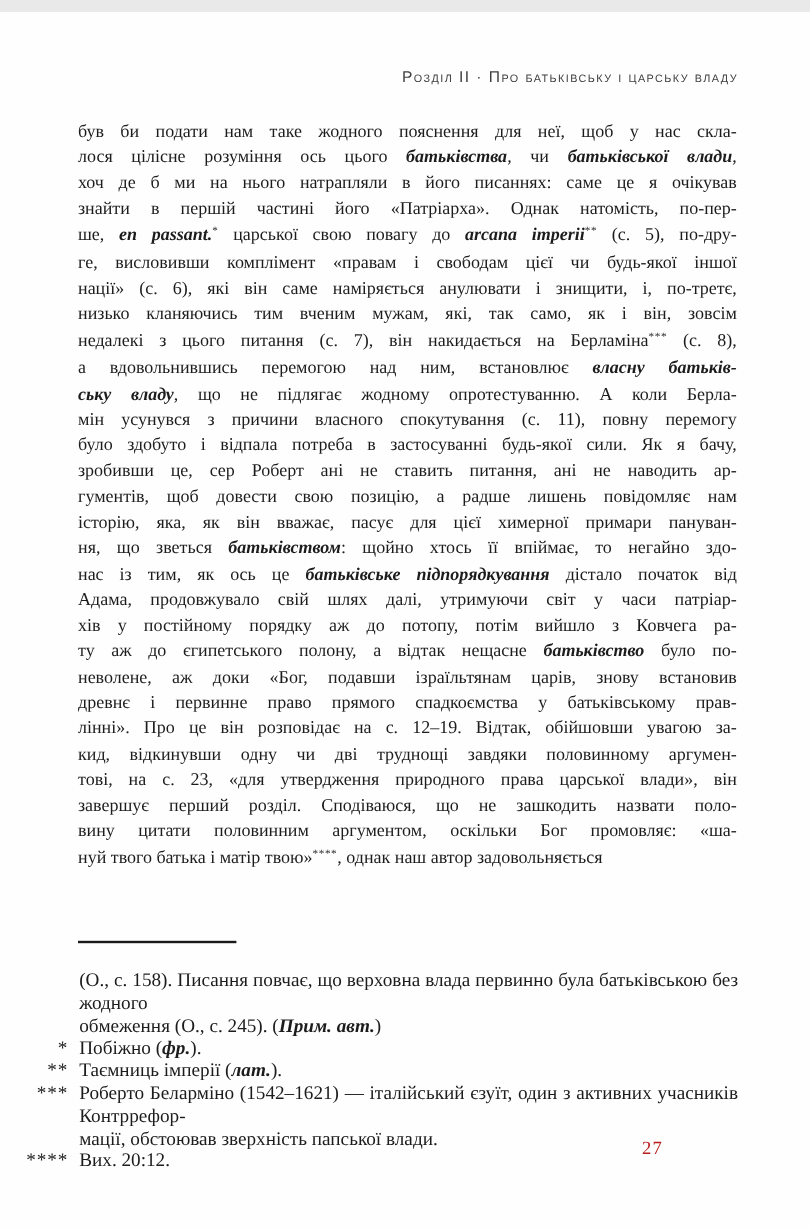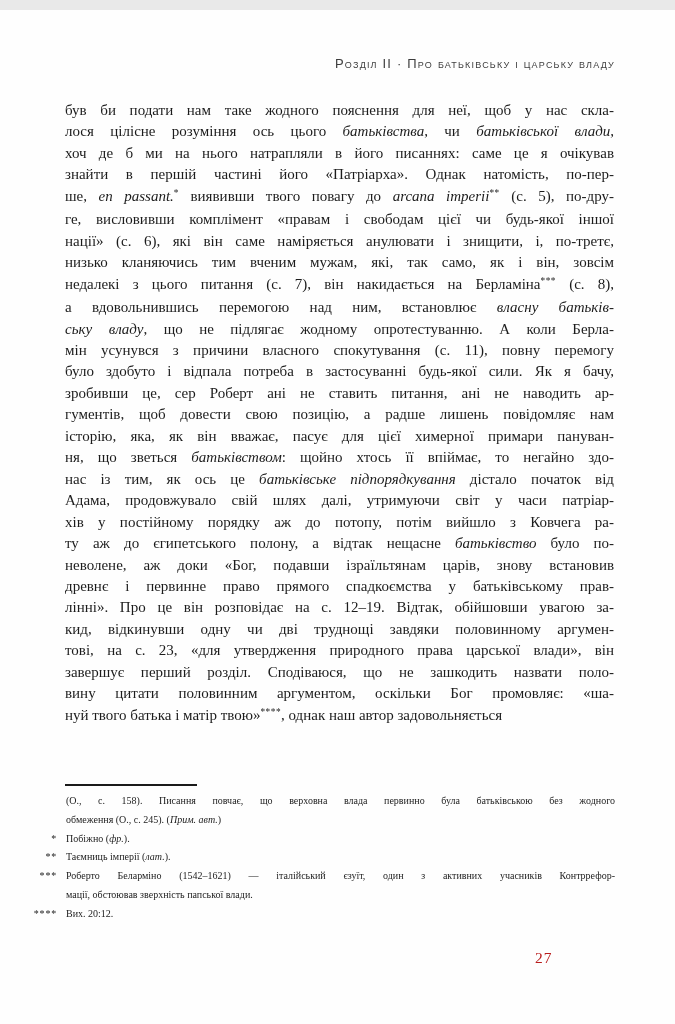--- a/index.html
+++ b/index.html
@@ -27,38 +27,38 @@
     left:65px;top:90px;
     width:549px;
     font-size:15px;
   }
   .line{
     line-height:21.45px;
     text-align:justify;
     white-space:nowrap0; 
   }
   .line.just{ text-align-last:justify; }
-  .it{ font-style:italic; }
+  .it{ font-style:italic;font-weight:bold; }
   .sup{
     font-size:0.62em;
     position:relative;
     top:-0.5em;
     letter-spacing:0.5px;
   }
   .fn-rule{
     position:absolute;
     left:65px;top:774px;
     width:132px;height:1.5px;
     background:#1a1a1a;
   }
   .footnotes{
     position:absolute;
-    left:20px;top:782px;
+    left:20px;top:799px;
     width:595px;
-    font-size:10px;
+    font-size:16px;
   }
   .fn-row{ display:flex; }
   .fn-marker{
     width:37px;
     flex:0 0 37px;
     text-align:right;
     padding-right:9px;
     line-height:18.8px;
     letter-spacing:0.8px;
     color:#1c1c1c;
@@ -81,21 +81,21 @@
 <body>
 
 <div class="page">
   <div class="running-head">Розділ II · Про батьківську і царську владу</div>
 
   <div class="body-text" id="body-text">
       <div class="line just"><span>був би подати нам таке жодного пояснення для неї, щоб у нас скла-</span></div>
       <div class="line just"><span>лося цілісне розуміння ось цього </span><span class="it">батьківства</span><span>, чи </span><span class="it">батьківської влади</span><span>,</span></div>
       <div class="line just"><span>хоч де б ми на нього натрапляли в його писаннях: саме це я очікував</span></div>
       <div class="line just"><span>знайти в першій частині його «Патріарха». Однак натомість, по-пер-</span></div>
-      <div class="line just"><span>ше, </span><span class="it">en passant.</span><span class="sup">*</span><span> виявивши твого повагу до </span><span class="it">arcana imperii</span><span class="sup">**</span><span> (с. 5), по-дру-</span></div>
+      <div class="line just"><span>ше, </span><span class="it">en passant.</span><span class="sup">*</span><span> царської свою повагу до </span><span class="it">arcana imperii</span><span class="sup">**</span><span> (с. 5), по-дру-</span></div>
       <div class="line just"><span>ге, висловивши комплімент «правам і свободам цієї чи будь-якої іншої</span></div>
       <div class="line just"><span>нації» (с. 6), які він саме наміряється анулювати і знищити, і, по-третє,</span></div>
       <div class="line just"><span>низько кланяючись тим вченим мужам, які, так само, як і він, зовсім</span></div>
       <div class="line just"><span>недалекі з цього питання (с. 7), він накидається на Берламіна</span><span class="sup">***</span><span> (с. 8),</span></div>
       <div class="line just"><span>а вдовольнившись перемогою над ним, встановлює </span><span class="it">власну батьків-</span></div>
       <div class="line just"><span class="it">ську владу</span><span>, що не підлягає жодному опротестуванню. А коли Берла-</span></div>
       <div class="line just"><span>мін усунувся з причини власного спокутування (с. 11), повну перемогу</span></div>
       <div class="line just"><span>було здобуто і відпала потреба в застосуванні будь-якої сили. Як я бачу,</span></div>
       <div class="line just"><span>зробивши це, сер Роберт ані не ставить питання, ані не наводить ар-</span></div>
       <div class="line just"><span>гументів, щоб довести свою позицію, а радше лишень повідомляє нам</span></div>

